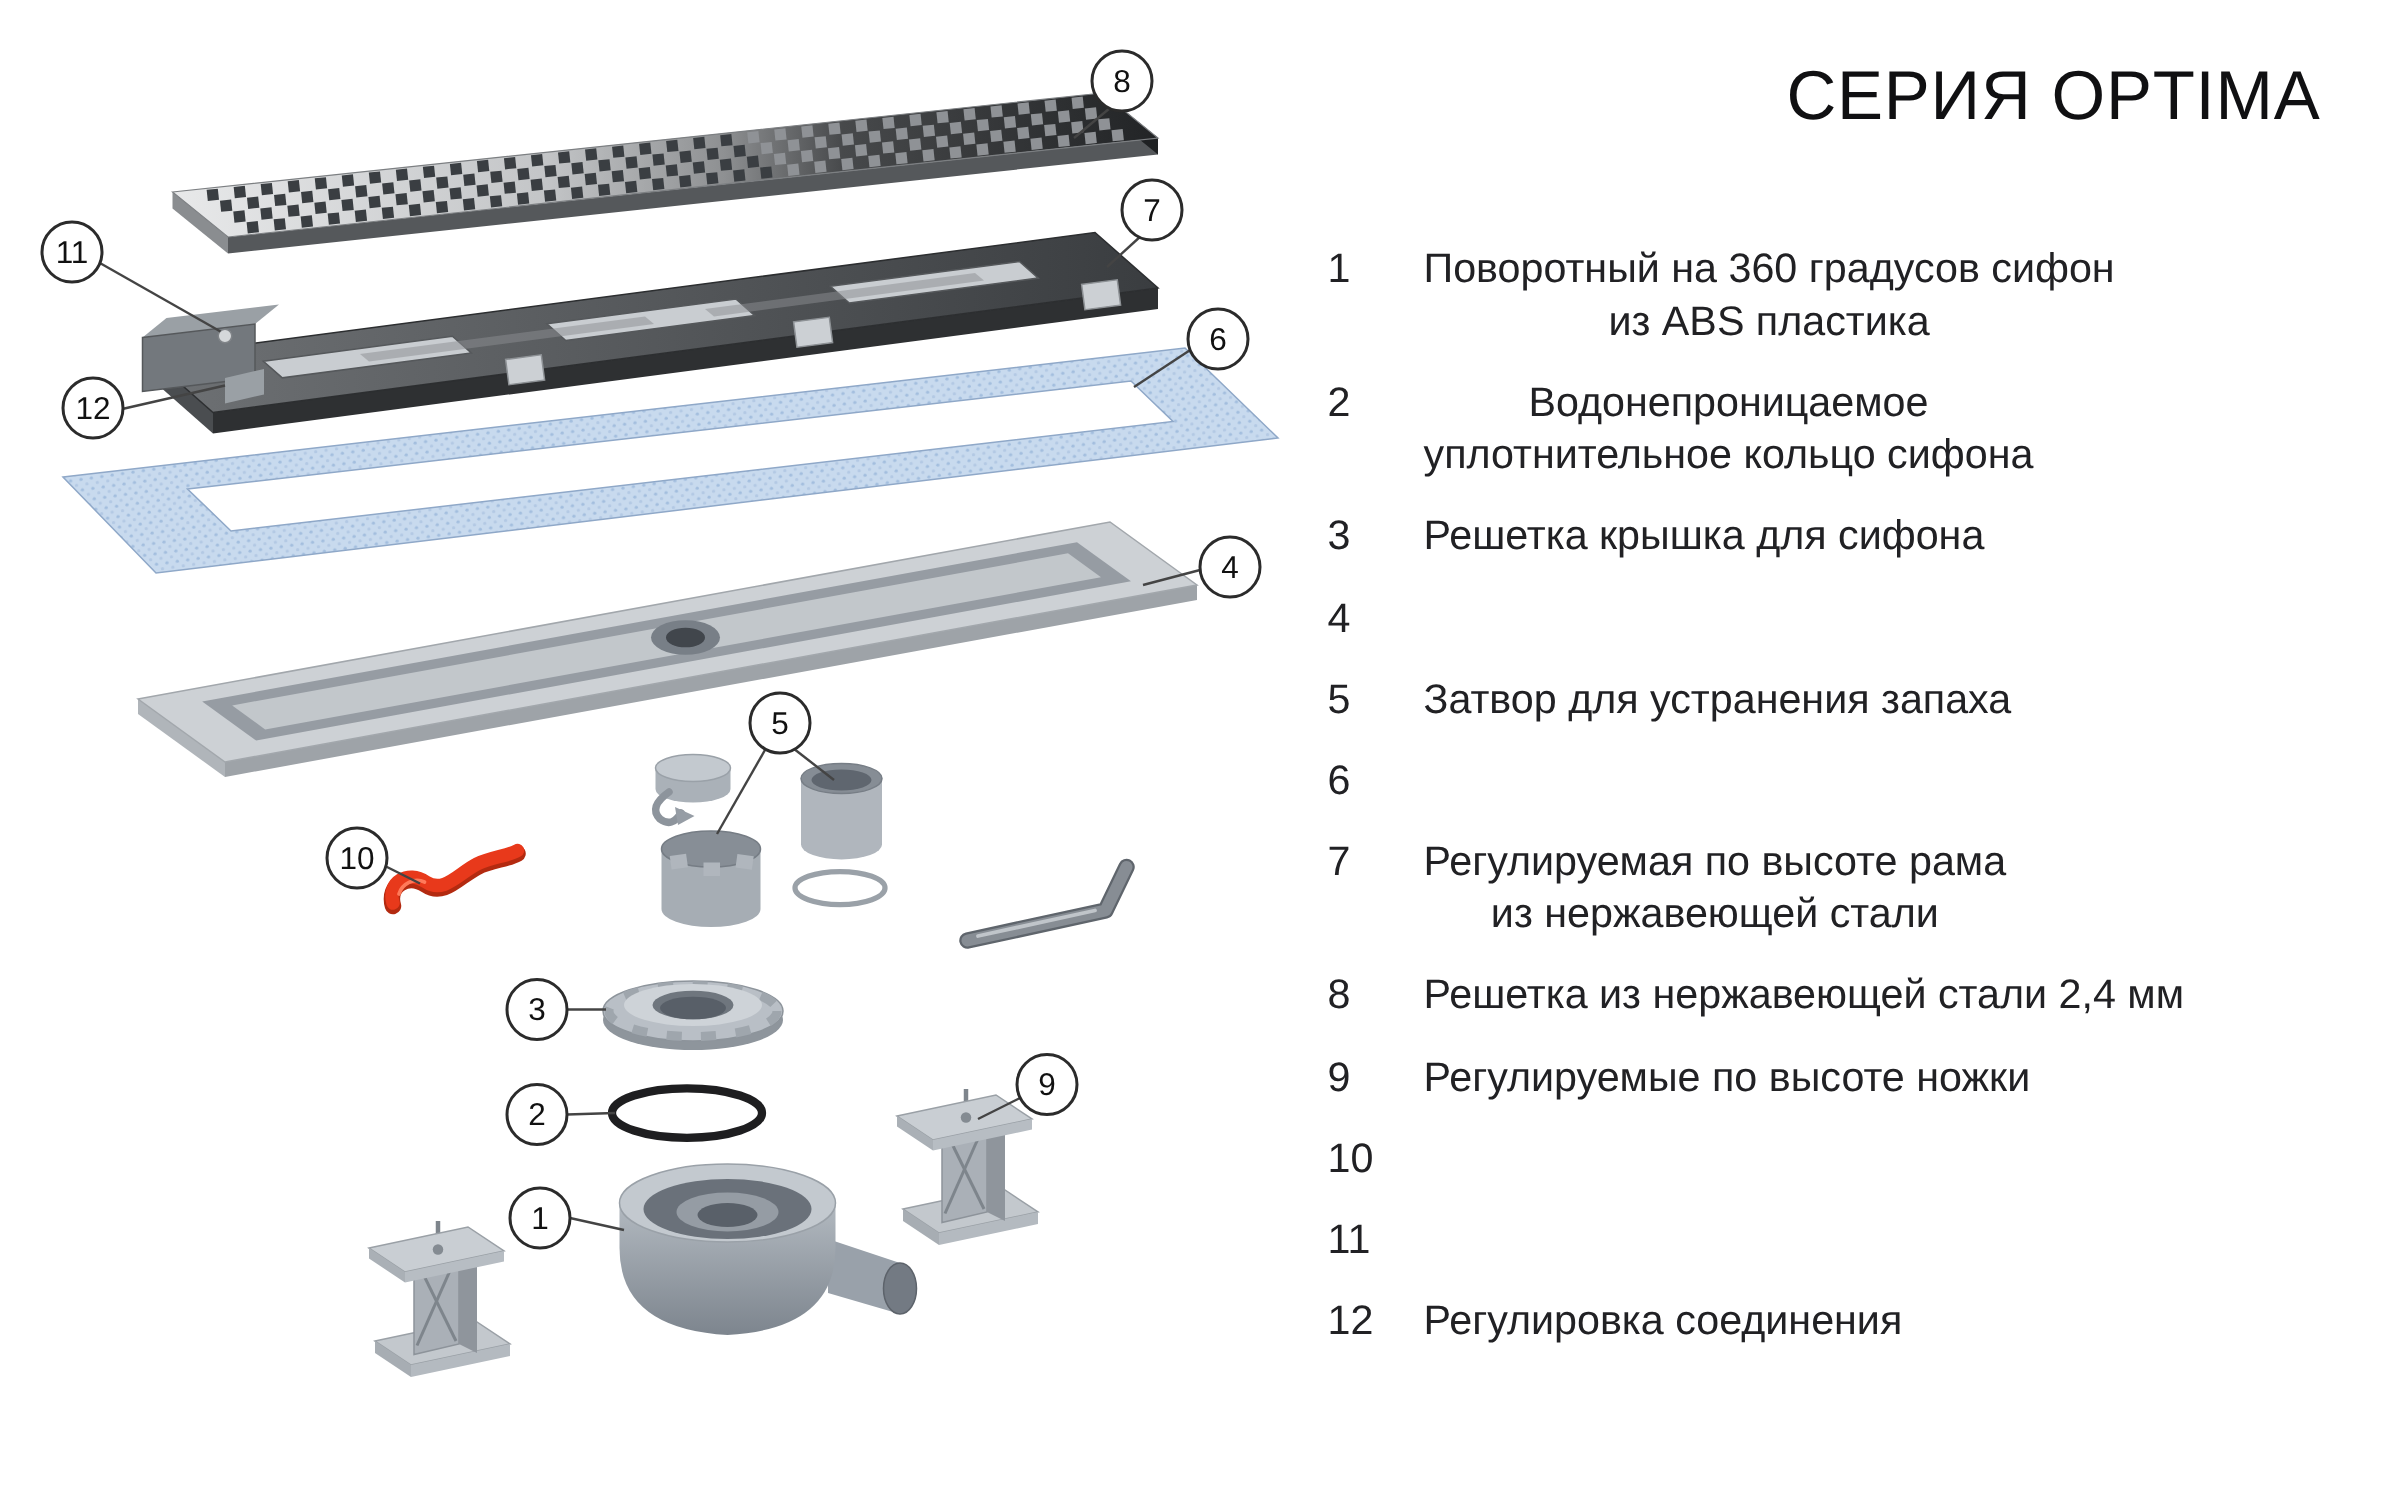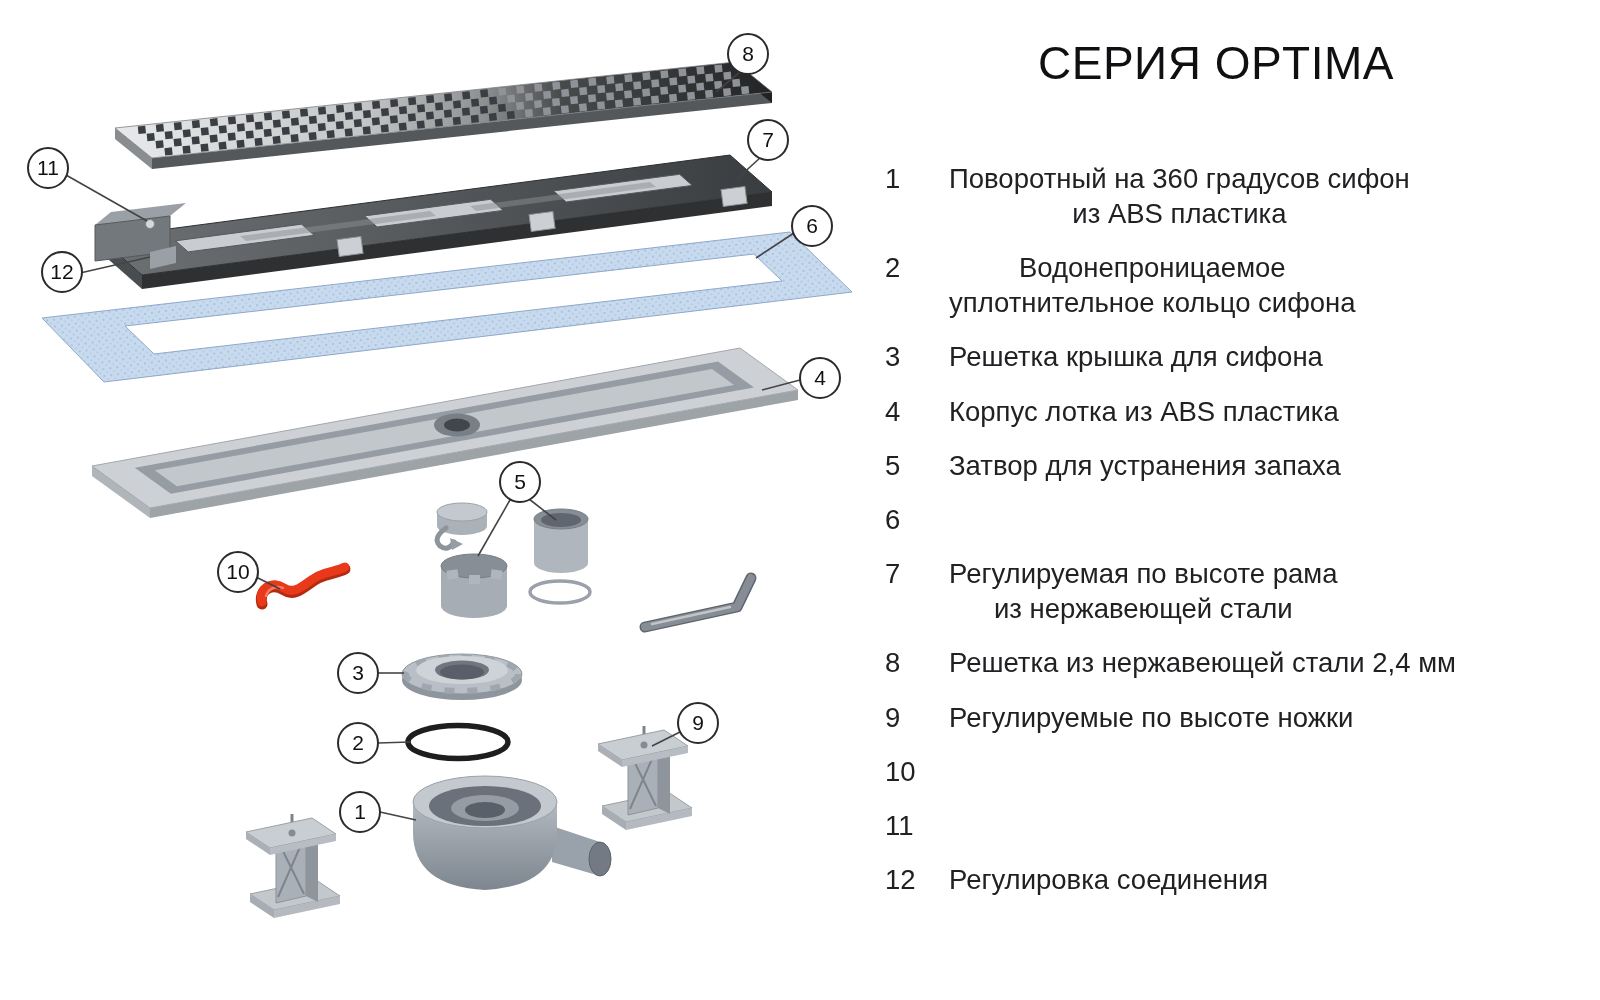--- a/index.html
+++ b/index.html
@@ -4,21 +4,21 @@
 <style>
   html,body{margin:0;padding:0;}
   body{
     width:1600px;height:1000px;background:#ffffff;position:relative;overflow:hidden;
     font-family:"Liberation Sans", sans-serif;color:#1c1c1e;
   }
   .illustration{position:absolute;left:0;top:0;width:880px;height:1000px;}
   .panel{position:absolute;left:885px;top:38px;width:662px;}
   .panel h1{
     margin:0;font-weight:500;font-size:46px;line-height:1.1;letter-spacing:.5px;
-    text-align:center;color:#101012;font-family:"Liberation Sans", sans-serif;
+    text-align:right;color:#101012;font-family:"Liberation Sans", sans-serif;
   }
   #legend{list-style:none;margin:72px 0 0 0;padding:0;}
   .legend-item{display:flex;margin-bottom:19px;font-size:27.5px;line-height:1.28;color:#212124;}
   .legend-item .num{width:64px;flex:none;}
   .legend-item .txt{white-space:pre-line;text-align:center;}
   svg text.callout-num{font-family:"Liberation Sans", sans-serif;font-size:21px;fill:#111;}
 </style>
 </head>
 <body>
 
@@ -385,21 +385,20 @@
         <span class="num">2</span>
         <span class="txt">Водонепроницаемое
 уплотнительное кольцо сифона</span>
       </li>
       <li class="legend-item">
         <span class="num">3</span>
         <span class="txt">Решетка крышка для сифона</span>
       </li>
       <li class="legend-item">
         <span class="num">4</span>
-        <span class="txt">Корпус лотка из ABS пластика</span>
       </li>
       <li class="legend-item">
         <span class="num">5</span>
         <span class="txt">Затвор для устранения запаха</span>
       </li>
       <li class="legend-item">
         <span class="num">6</span>
       </li>
       <li class="legend-item">
         <span class="num">7</span>

